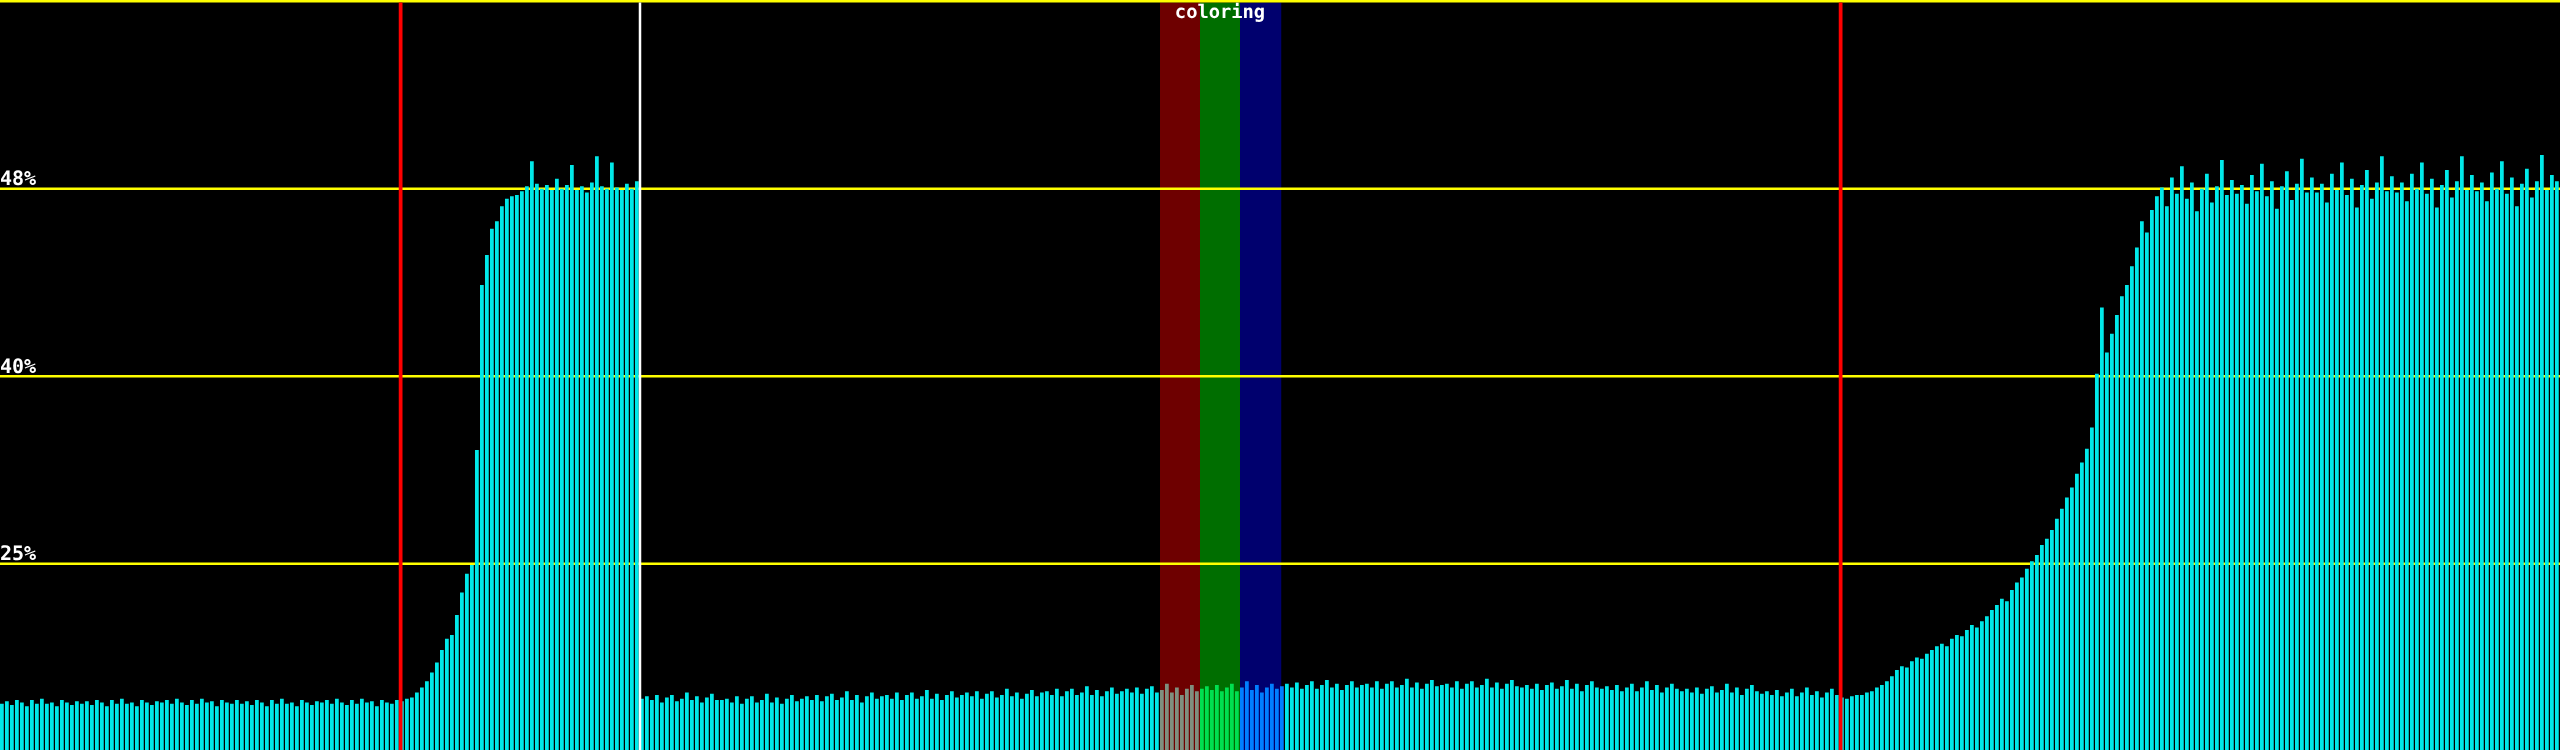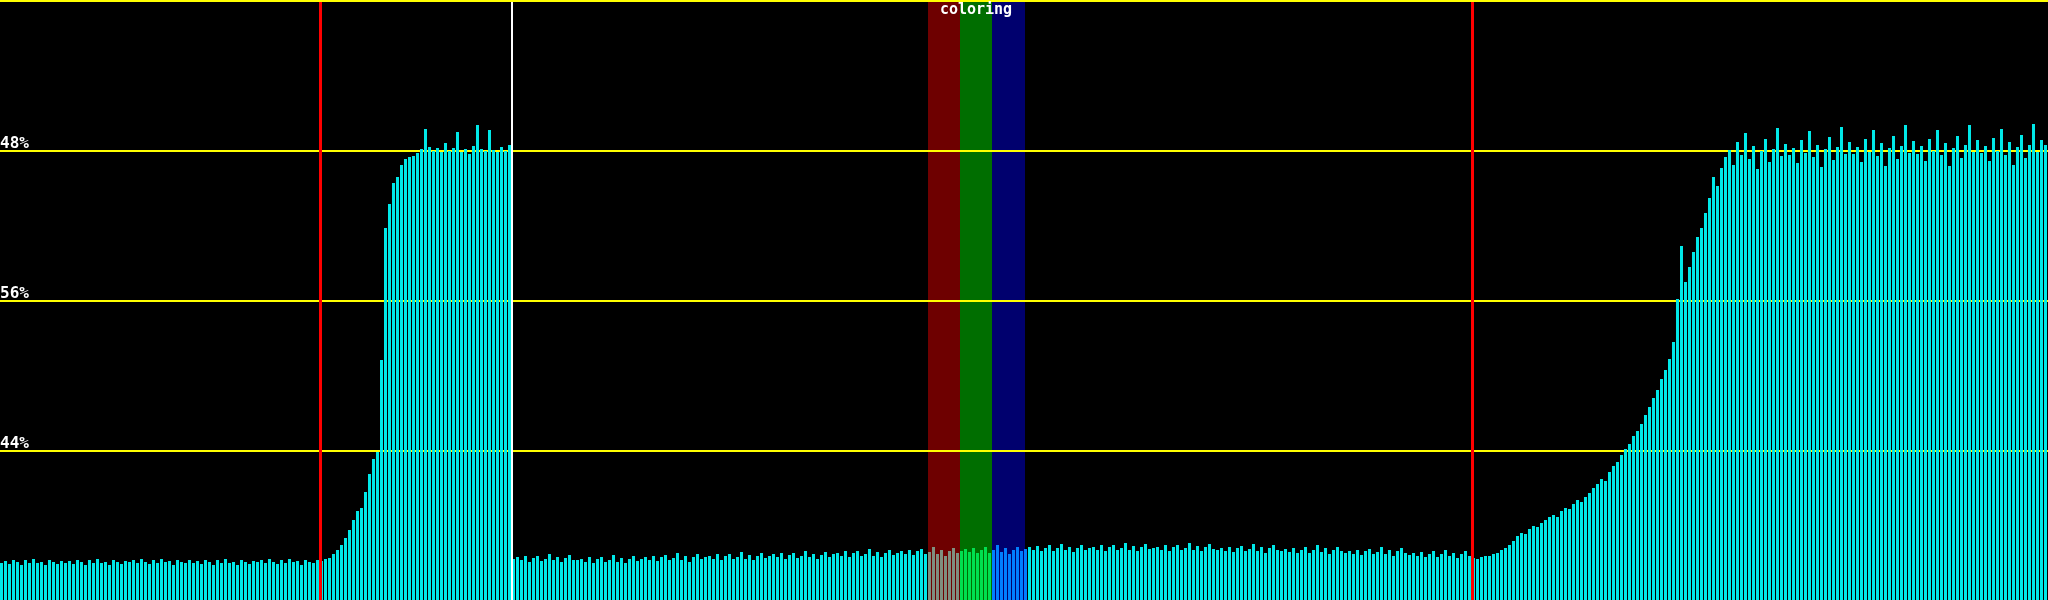--- a/index.html
+++ b/index.html
@@ -555,17 +555,17 @@
       <div class="bar" style="width: 3px; height: 460.2px; background: rgb(0, 232, 232);"></div>
       <div class="bar" style="width: 3px; height: 454.8px; background: rgb(0, 232, 232);"></div>
     </div>
   <div class="layer" id="marker-layer">
       <div class="marker" style="left: 319px; width: 3px; background: rgb(255, 0, 0);"></div>
       <div class="marker" style="left: 511px; width: 2px; background: rgb(255, 255, 255);"></div>
       <div class="marker" style="left: 1471px; width: 3px; background: rgb(255, 0, 0);"></div>
     </div>
   <div class="layer" id="labels-layer">
       <div class="axis-label" style="bottom: calc(75% - 1px);">48%</div>
-      <div class="axis-label" style="bottom: calc(50% - 1px);">56%</div>
-      <div class="axis-label" style="bottom: calc(25% - 1px);">44%</div>
+      <div class="axis-label" style="bottom: calc(50% - 1px);">40%</div>
+      <div class="axis-label" style="bottom: calc(25% - 1px);">25%</div>
     </div>
   <div class="coloring-label">coloring</div>
 </div>
 
 </body></html>

